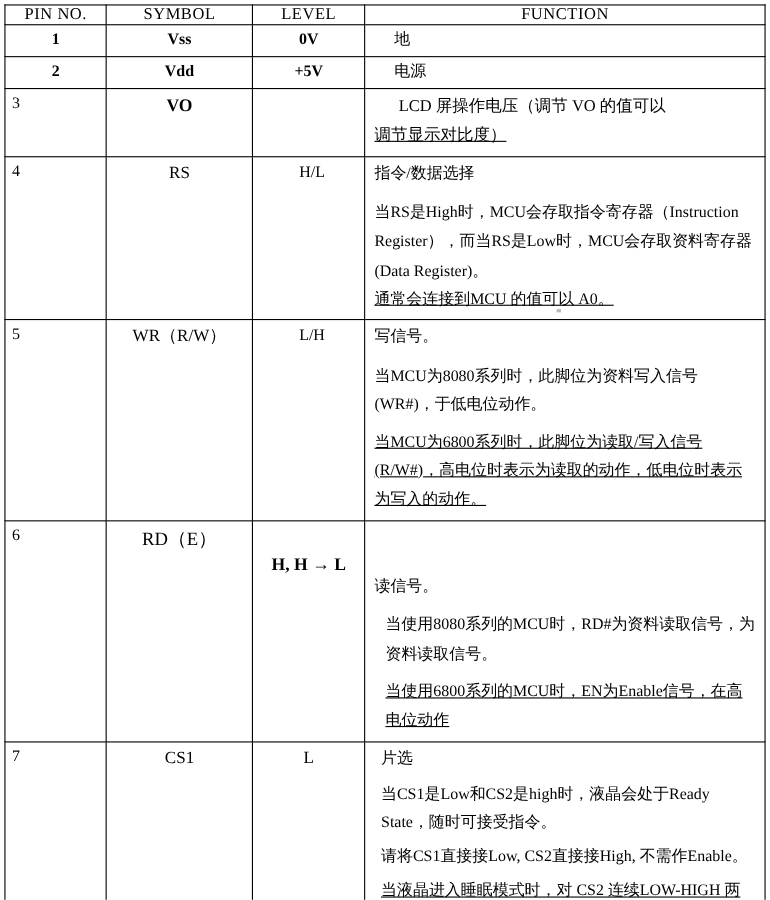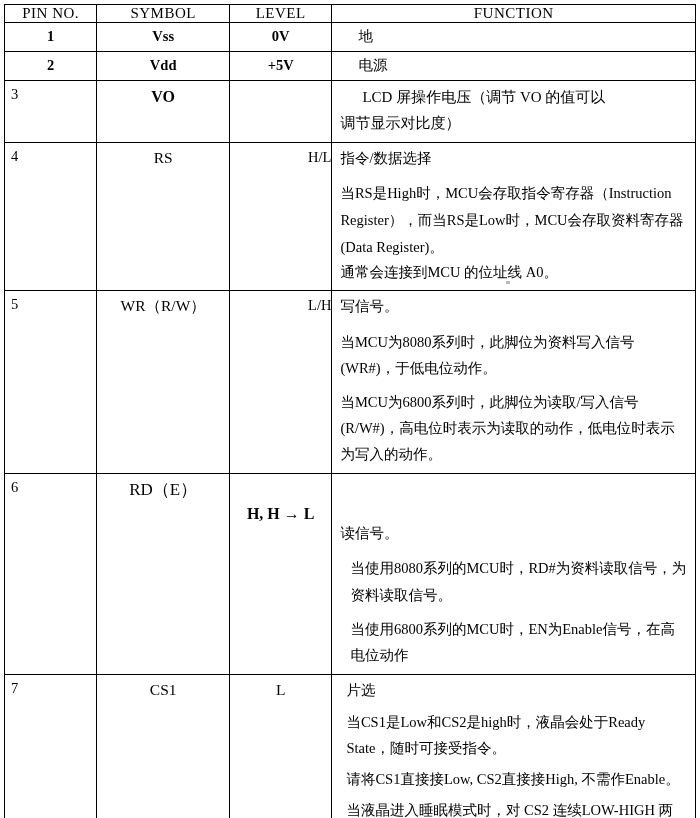--- a/index.html
+++ b/index.html
@@ -42,31 +42,31 @@
     padding: 3px 5px 4px 5px;
     font-size: 14.5px;
     line-height: 1.45;
   }
   .c-center { text-align: center; }
   .bold { font-weight: bold; }
   .big { font-size: 16px; font-weight: bold; }
 
   .fn-block { padding: 4px 6px 6px 8px; font-size: 14.5px; line-height: 1.62; }
   .fn-block p { margin: 0 0 7px 0; }
-  .fn-block p:last-child { margin-bottom: 0; }
+  .fn-block p:last-child { margin-bottom: 0; text-decoration: underline; }
 
   .lvl-mid {
     padding-top: 28px;
     text-align: center;
     font-size: 16px;
     font-weight: bold;
   }
   .lvl-top-left {
     padding: 4px 0 0 6px;
-    text-align: right;
+    text-align: center;
     font-size: 14.5px;
   }
   .sym-top { padding-top: 4px; }
   .pin-top { padding: 3px 0 0 6px; text-align: left; font-size: 14.5px; }
   .speck {
     position: relative;
   }
   .speck::after {
     content: "";
     position: absolute;
@@ -152,21 +152,21 @@
       <td>
           <div class="cell c-center sym-top" style="font-size:15.5px;">RS</div>
         </td>
       <td>
           <div class="cell lvl-top-left">H/L</div>
         </td>
       <td class="speck">
         <div class="fn-block">
           <p style="margin-bottom:10px;">指令/数据选择</p>
           <p style="margin-bottom:0; line-height:1.85;">当RS是High时，MCU会存取指令寄存器（Instruction Register），而当RS是Low时，MCU会存取资料寄存器(Data Register)。</p>
-          <p>通常会连接到MCU 的位址线 A0。</p>
+          <p>通常会连接到MCU 的值可以 A0。</p>
         </div>
       </td>
     </tr>
 
     <tr>
       <td>
           <div class="cell pin-top">5</div>
         </td>
       <td>
           <div class="cell c-center sym-top" style="font-size:15.5px;">WR（R/W）</div>

